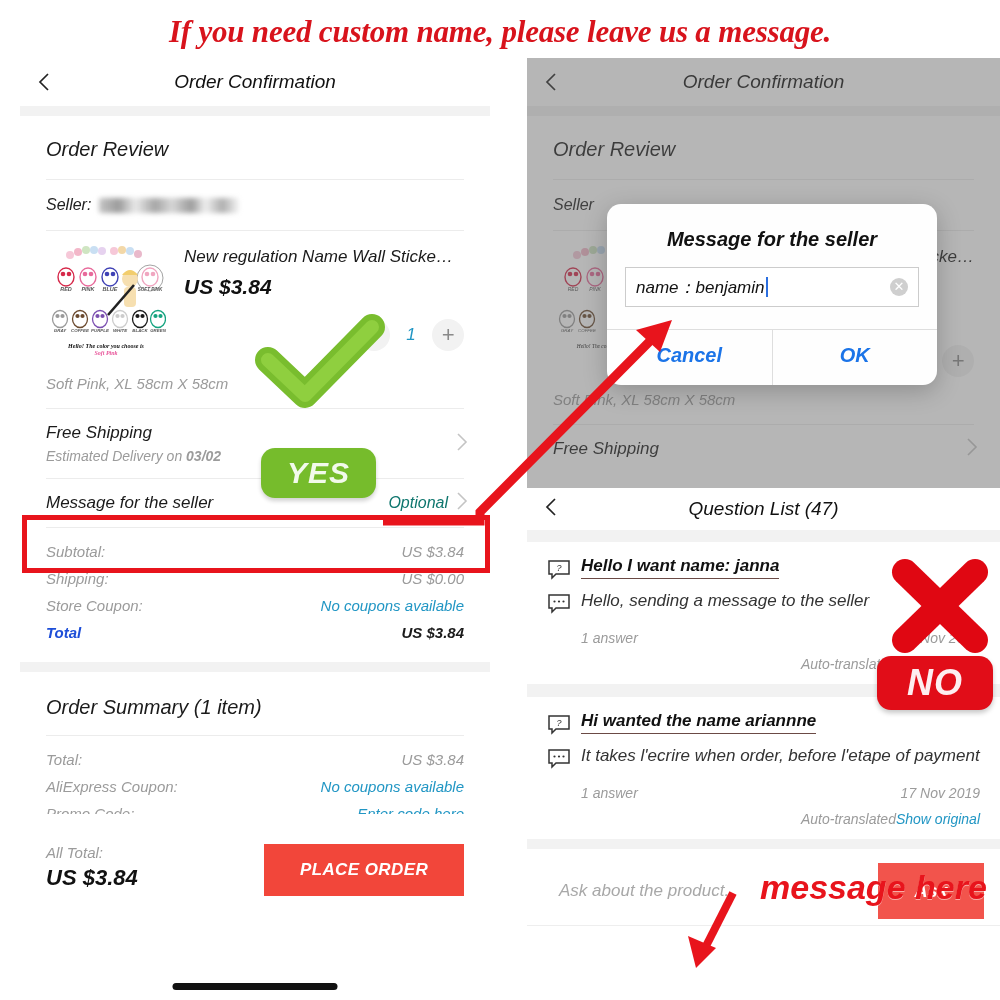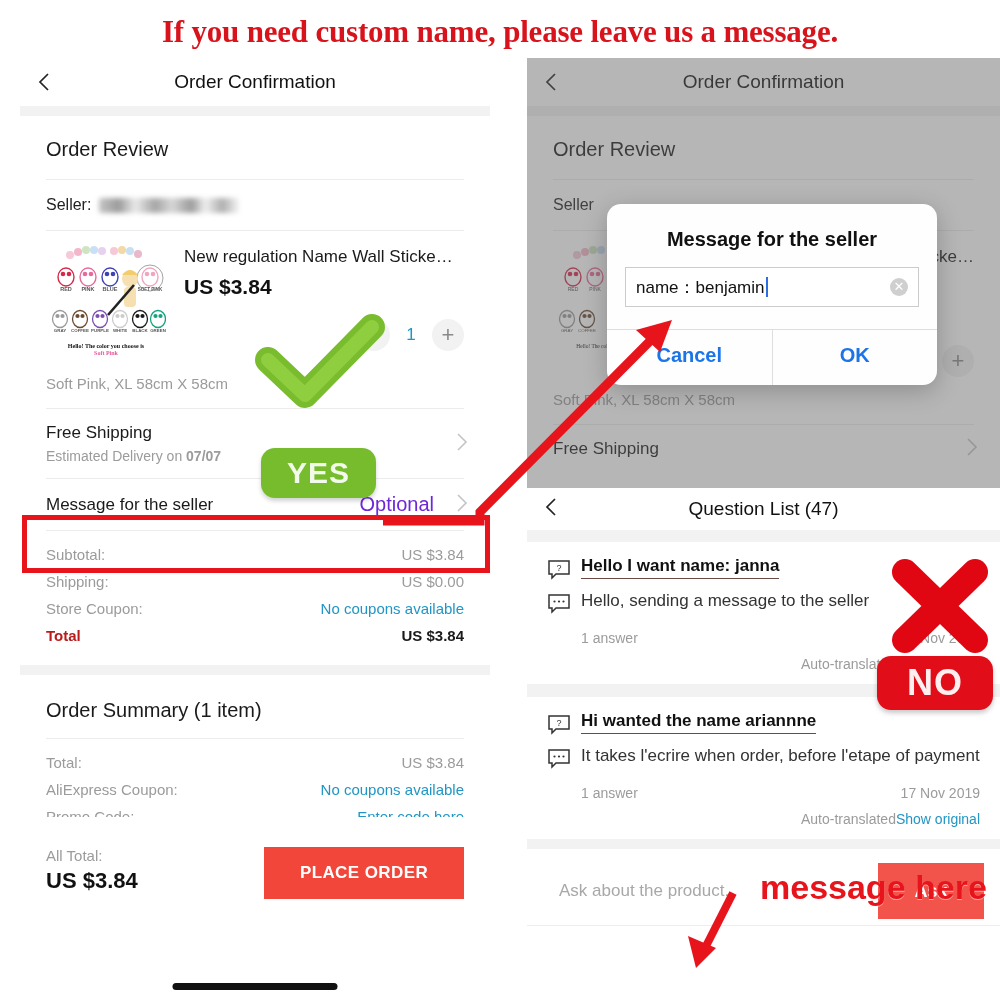--- a/index.html
+++ b/index.html
@@ -2,21 +2,21 @@
 <html><head>
 <meta charset="utf-8">
 <style>
   * { box-sizing: border-box; margin: 0; padding: 0; }
   html, body {
     width: 1000px; height: 1000px;
     background: #ffffff;
     font-family: "Liberation Sans", sans-serif;
     overflow: hidden;
   }
-  #root { position: relative; width: 1000px; height: 792px; background: #fff; }
+  #root { position: relative; width: 1000px; height: 792px; background: #fff; font-style: italic; }
 
   
   .headline {
     position: absolute; left: 0; top: 14px; width: 1000px;
     text-align: center;
     font-family: "Liberation Serif", serif;
     font-weight: bold;
     font-size: 31px;
     color: #d8131c;
     letter-spacing: -0.2px;
@@ -73,29 +73,29 @@
   .qval { font-size: 17px; color: #2196c4; min-width: 18px; text-align: center; }
 
   .variant { font-size: 15px; color: #9b9b9b; padding: 14px 26px 16px 26px; }
 
   .rowline {
     display: flex; align-items: center; justify-content: space-between;
     padding: 14px 26px; position: relative;
   }
   .rowline .left-t { font-size: 17px; color: #1a1a1a; }
   .rowline .sub { font-size: 14px; color: #9b9b9b; margin-top: 5px; }
-  .rowline .right-t { font-size: 20px; color: #6d28d9; margin-right: 30px; }
+  .rowline .right-t { font-size: 16px; color: #0f766e; margin-right: 16px; }
   .chev { position: absolute; right: 22px; top: 50%; transform: translateY(-50%); color: #c4c4c4; }
 
   .pricetable { padding: 10px 26px 16px 26px; }
   .prow { display: flex; justify-content: space-between; align-items: baseline; padding: 5px 0; font-size: 15px; }
   .prow .lbl { color: #9b9b9b; }
   .prow .val { color: #9b9b9b; }
   .prow .val.link { color: #2196c4; }
-  .prow.total .lbl { color: #b91c1c; font-weight: bold; }
+  .prow.total .lbl { color: #1d4ed8; font-weight: bold; }
   .prow.total .val { color: #1a1a1a; font-weight: bold; }
 
   .summary-hd { font-size: 20px; color: #1a1a1a; padding: 24px 26px 16px 26px; }
 
   .alltotal-wrap { display: flex; align-items: flex-start; justify-content: space-between; padding: 14px 26px 0 26px; }
   .alltotal .lbl { font-size: 15px; color: #9b9b9b; }
   .alltotal .val { font-size: 22px; color: #111; font-weight: bold; margin-top: 4px; }
   .placebtn {
     background: #f2463a; color: #fff; font-weight: bold; font-size: 17px;
     padding: 16px 0; width: 200px; text-align: center; letter-spacing: .4px;
@@ -288,21 +288,21 @@
         </div>
       </div>
 
       <div class="variant">Soft Pink, XL 58cm X 58cm</div>
       <div class="hr"></div>
 
       <div class="rowline">
         <div>
           <div class="left-t">Free Shipping</div>
           <div class="sub">
-            <span>Estimated Delivery on </span><b>07/07</b>
+            <span>Estimated Delivery on </span><b>03/02</b>
           </div>
         </div>
         <span class="chev">
           <svg width="12" height="20" viewBox="0 0 12 20">
               <polyline points="2,2 10,10 2,18" fill="none" stroke="#c4c4c4" stroke-width="1.6"></polyline>
             </svg>
         </span>
       </div>
       <div class="hr"></div>
 

